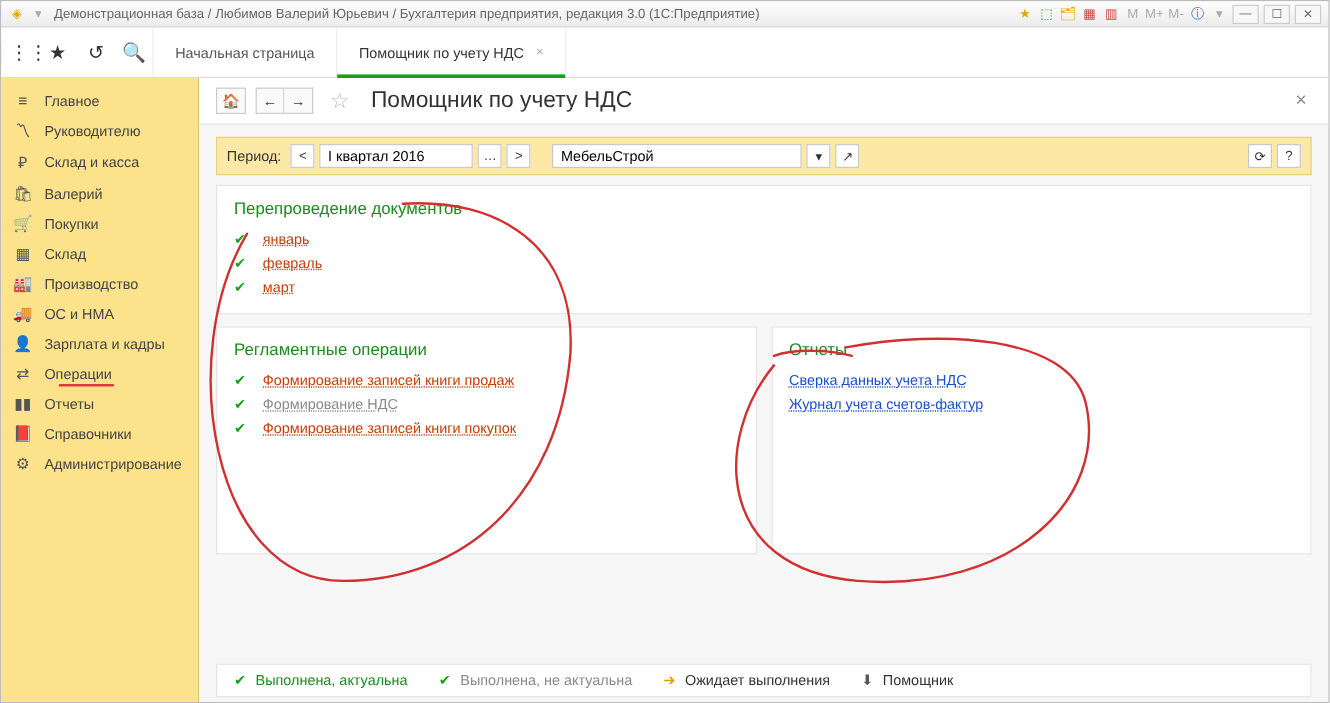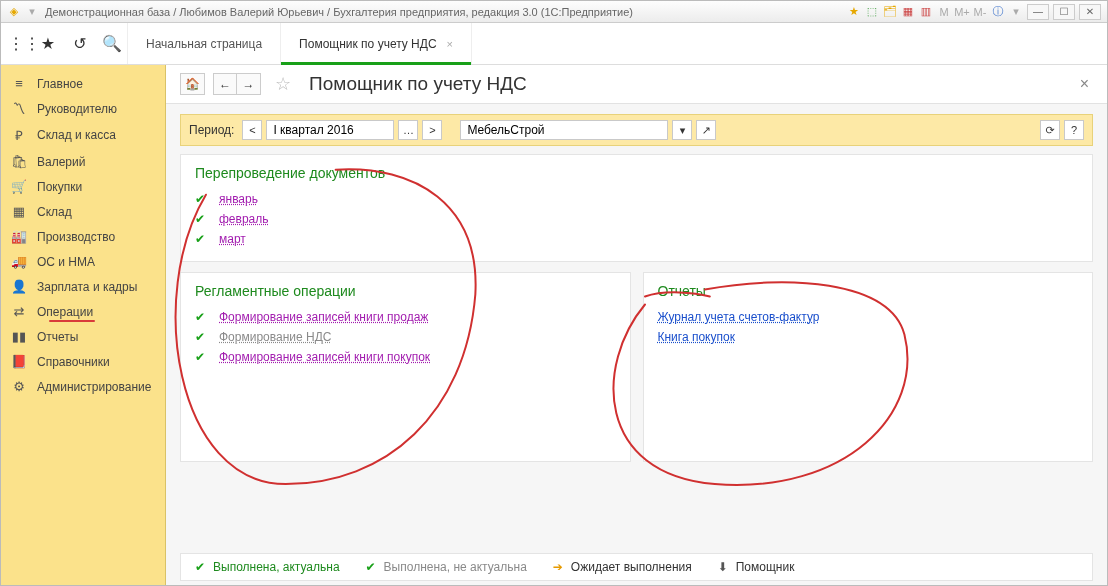--- a/index.html
+++ b/index.html
@@ -164,21 +164,21 @@
   }
   .panel h3 {
     margin: 0 0 8px 0;
     font-weight: normal;
     font-size: 14px;
     color: #1e8a1e;
   }
   .panel.reports h3 { color: #1e8a1e; }
   .op-row { display:flex; align-items:center; gap: 10px; padding: 3px 0;}
   .check { color:#18a018; font-size:12px; width:14px;}
-  .op-link { color:#a21caf; text-decoration: underline dotted; cursor:pointer;}
+  .op-link { color:#c2410c; text-decoration: underline dotted; cursor:pointer;}
   .op-link.muted { color:#8a8a8a; }
   .rep-link { color:#1a4fcc; text-decoration: underline dotted; cursor:pointer; display:inline-block; padding:3px 0;}
   .rep-link.spaced { margin-top: 12px; }
 
   .two-col {
     display: flex; gap: 12px;
   }
   .two-col .panel { flex:1; min-height: 190px;}
 
   
@@ -359,22 +359,22 @@
             <span class="op-link muted">Формирование НДС</span>
           </div>
           <div class="op-row">
             <span class="check">✔</span>
             <span class="op-link">Формирование записей книги покупок</span>
           </div>
         </div>
 
         <div class="panel reports">
           <h3>Отчеты</h3>
+          <div><span class="rep-link">Сверка данных учета НДС</span></div>
           <div><span class="rep-link">Журнал учета счетов-фактур</span></div>
-          <div><span class="rep-link">Книга покупок</span></div>
         </div>
       </div>
     </div>
 
     <div class="legend">
       <span class="lg green">
           <span class="sym">✔</span>
           <span>Выполнена, актуальна</span>
         </span>
       <span class="lg gray">

